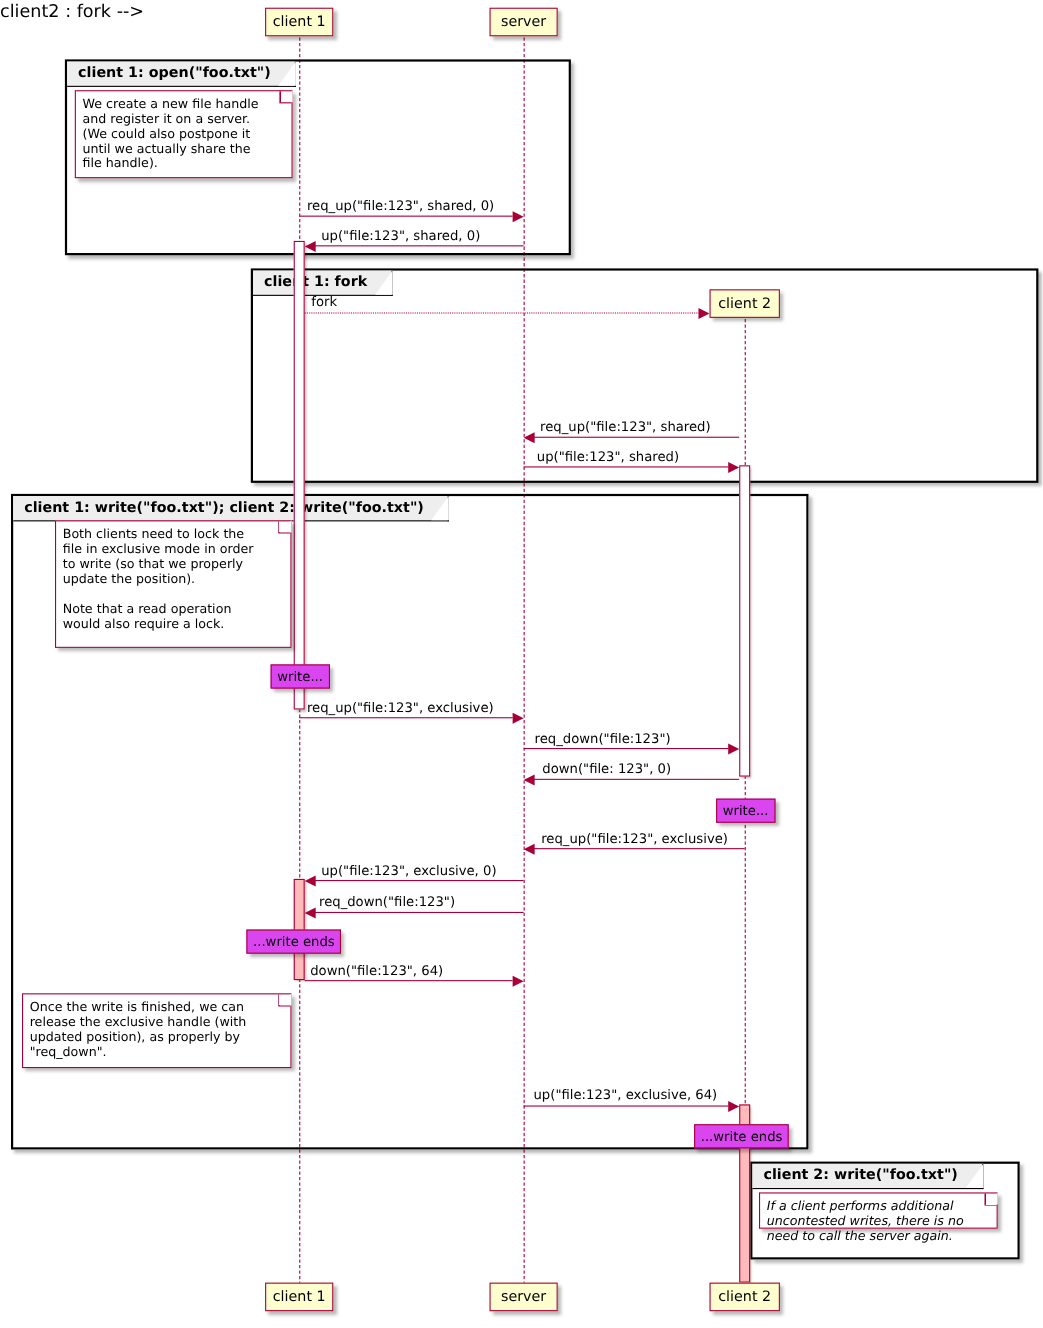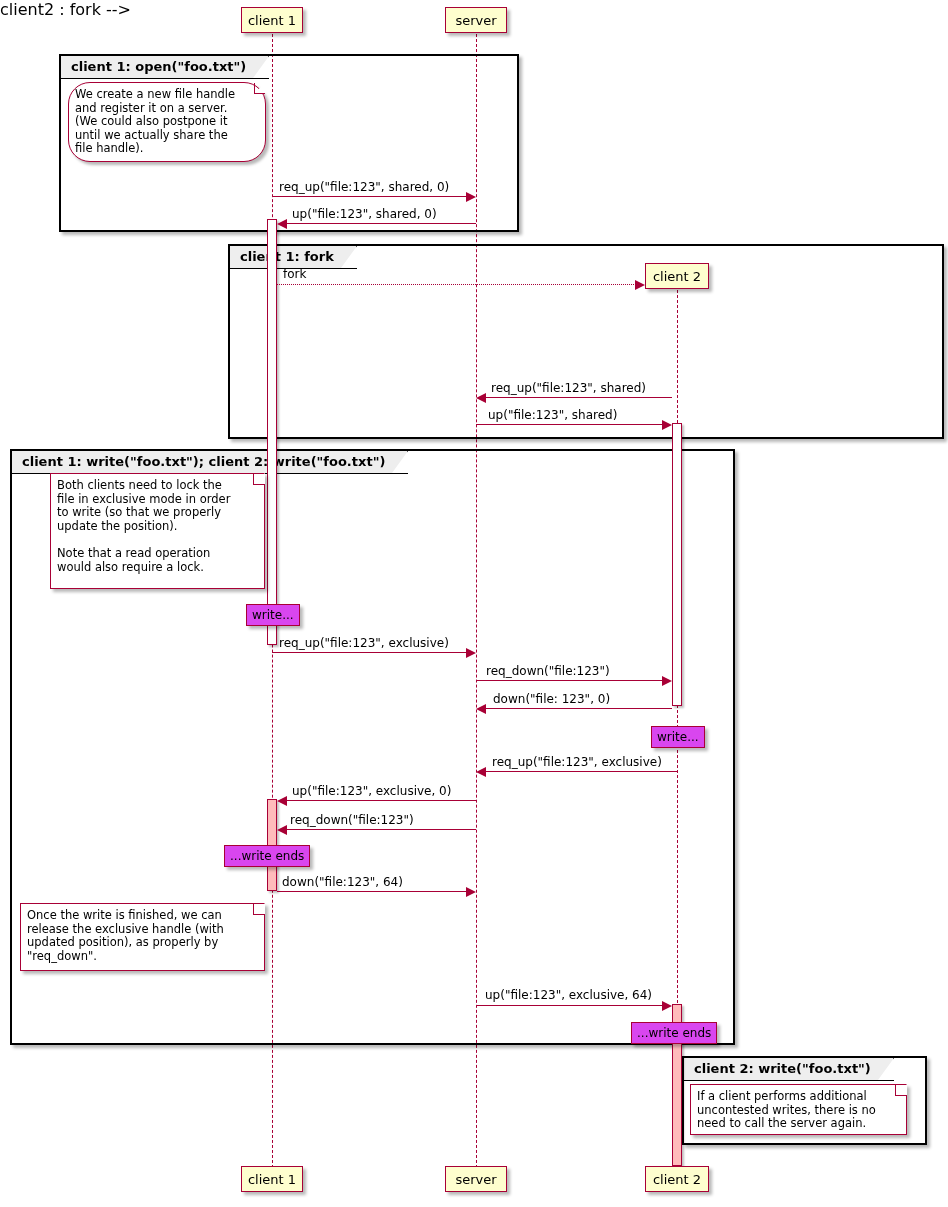--- a/index.html
+++ b/index.html
@@ -172,41 +172,41 @@
   <div class="participant" style="left:241px; top:7px; width:62px;">client 1</div>
   <div class="participant" style="left:445px; top:7px; width:62px;">server</div>
   <div class="participant" style="left:645px; top:263px; width:64px;">client 2</div>
 
   
   <div class="participant" style="left:241px; top:1166px; width:62px;">client 1</div>
   <div class="participant" style="left:445px; top:1166px; width:62px;">server</div>
   <div class="participant" style="left:645px; top:1166px; width:64px;">client 2</div>
 
   
-  <div class="note" style="left:68px; top:82px; width:198px; height:80px;border-radius:22px;">We create a new file handle
+  <div class="note" style="left:68px; top:82px; width:198px; height:80px;">We create a new file handle
 and register it on a server.
 (We could also postpone it
 until we actually share the
 file handle).</div>
 
 
   <div class="note" style="left:50px; top:473px; width:215px; height:116px;">Both clients need to lock the
 file in exclusive mode in order
 to write (so that we properly
 update the position).
 
 Note that a read operation
 would also require a lock.</div>
 
   <div class="note" style="left:20px; top:903px; width:245px; height:68px;">Once the write is finished, we can
 release the exclusive handle (with
 updated position), as properly by
 "req_down".</div>
 
-  <div class="note" style="left:690px; top:1084px; width:217px; height:51px;">If a client performs additional
+  <div class="note" style="left:690px; top:1084px; width:217px; height:33px;font-style:italic;">If a client performs additional
 uncontested writes, there is no
 need to call the server again.</div>
 
   
   <div class="note-yellow" style="left:246px; top:604px;">write...</div>
   <div class="note-yellow" style="left:651px; top:726px;">write...</div>
   <div class="note-yellow" style="left:224px; top:845px;">...write ends</div>
   <div class="note-yellow" style="left:631px; top:1022px;">...write ends</div>
 
   

